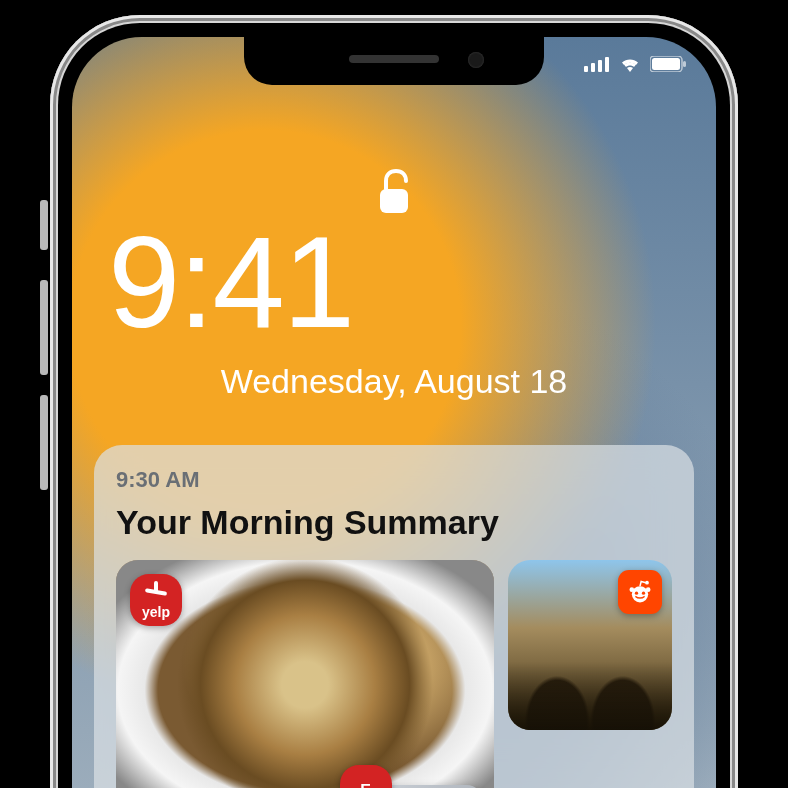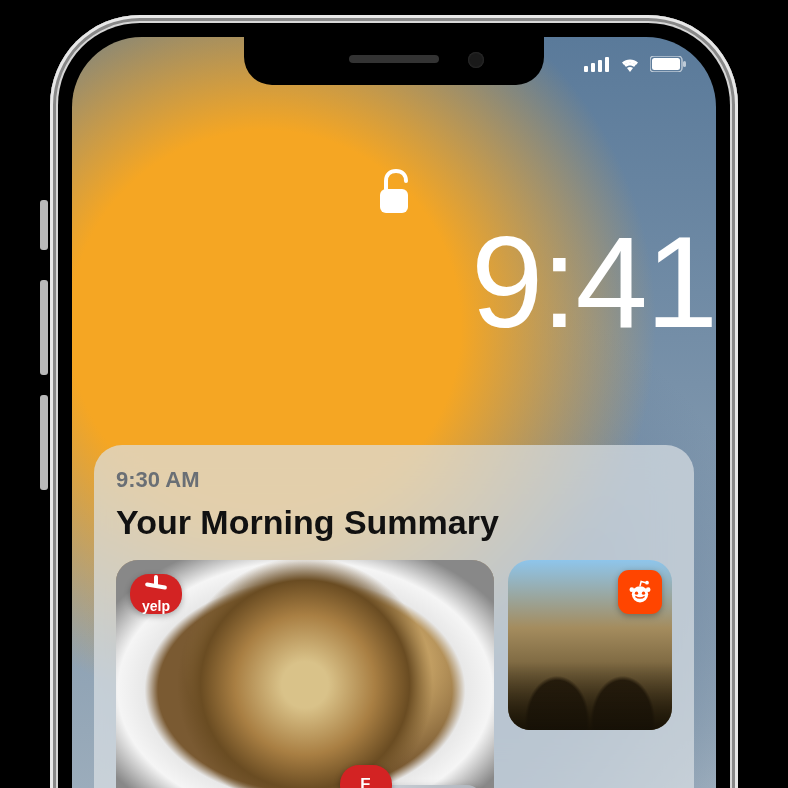--- a/index.html
+++ b/index.html
@@ -91,25 +91,26 @@
     left: 50%;
     transform: translateX(-50%);
     width: 36px;
     height: 50px;
   }
   .time {
     position: absolute;
     top: 170px;
     left: 0;
     right: 0;
-    text-align: right;
+    text-align: left;
     color: #fff;
     font-size: 130px;
     font-weight: 300;
     letter-spacing: -2px;
+    padding-left: 36px;
   }
   .date {
     position: absolute;
     top: 325px;
     left: 0;
     right: 0;
     text-align: center;
     color: #fff;
     font-size: 34px;
     font-weight: 500;
@@ -200,21 +201,21 @@
     position: absolute;
     inset: 0;
     background:
       linear-gradient(0deg, rgba(20,15,5,0.9) 0%, rgba(20,15,5,0) 40%),
       radial-gradient(ellipse at 30% 95%, #2a1f0e 0 18%, transparent 20%),
       radial-gradient(ellipse at 70% 95%, #2a1f0e 0 18%, transparent 20%);
   }
   .app-badge {
     position: absolute;
     width: 52px;
-    height: 40px;
+    height: 52px;
     border-radius: 19px;
     display: flex;
     flex-direction: column;
     align-items: center;
     justify-content: center;
     color: #fff;
     font-weight: 700;
     box-shadow: 0 2px 6px rgba(0,0,0,0.3);
   }
   .app-badge.yelp {
@@ -316,20 +317,21 @@
       </div>
 
       <div class="lock-icon">
         <svg width="36" height="50" viewBox="0 0 36 50">
           <path d="M10 22 V14 C10 8 14 4 20 4 C26 4 30 8 30 14" fill="none" stroke="#fff" stroke-width="4" stroke-linecap="round"></path>
           <rect x="4" y="22" width="28" height="24" rx="6" fill="#fff"></rect>
         </svg>
       </div>
 
       <div class="time">9:41</div>
+      <div class="date">Wednesday, August 18</div>
 
       <div class="summary-card">
         <div class="summary-header">
           <div class="summary-titles">
             <div class="summary-time">9:30 AM</div>
             <div class="summary-title">Your Morning Summary</div>
           </div>
         </div>
 
         <div class="summary-content">

